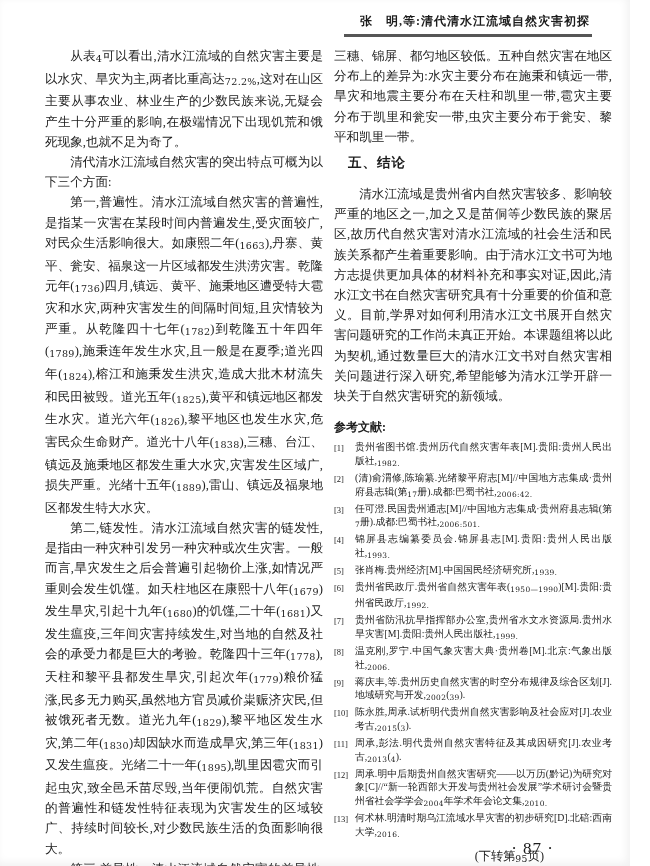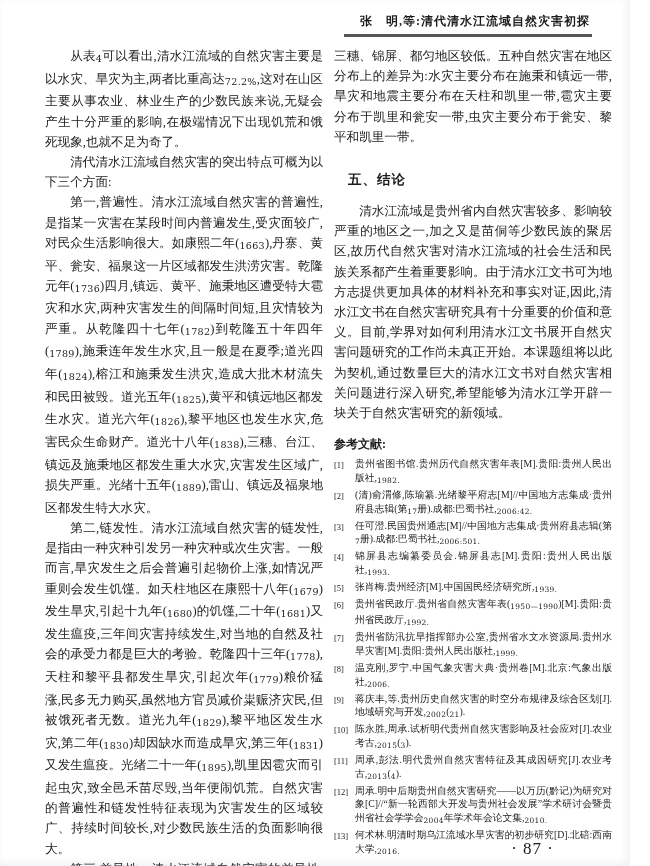--- a/index.html
+++ b/index.html
@@ -43,21 +43,21 @@
     margin: 0;
     font-size: 12.6px;
     line-height: 20.2px;
     text-align: justify;
     text-indent: 2em;
   }
   .no-indent { text-indent: 0; }
   .section-heading {
     font-size: 13.5px;
     font-weight: bold;
-    margin: 24px 0 12px 14px;
+    margin: 7px 0 12px 14px;
     letter-spacing: 1px;
   }
   .refs-heading {
     font-weight: bold;
     font-size: 12px;
     margin: 13px 0 4px 0;
   }
   .ref-item {
     display: flex;
     font-size: 9.8px;
@@ -149,21 +149,21 @@
         <div class="ref-item">
           <span class="ref-no">[7]</span>
           <span class="ref-text">贵州省防汛抗旱指挥部办公室,贵州省水文水资源局.贵州水旱灾害[M].贵阳:贵州人民出版社,<span class="num">1999.</span></span>
         </div>
         <div class="ref-item">
           <span class="ref-no">[8]</span>
           <span class="ref-text">温克刚,罗宁.中国气象灾害大典·贵州卷[M].北京:气象出版社,<span class="num">2006.</span></span>
         </div>
         <div class="ref-item">
           <span class="ref-no">[9]</span>
-          <span class="ref-text">蒋庆丰,等.贵州历史自然灾害的时空分布规律及综合区划[J].地域研究与开发,<span class="num">2002</span>(<span class="num">21</span>).</span>
+          <span class="ref-text">蒋庆丰,等.贵州历史自然灾害的时空分布规律及综合区划[J].地域研究与开发,<span class="num">2002</span>(<span class="num">39</span>).</span>
         </div>
         <div class="ref-item">
           <span class="ref-no">[10]</span>
           <span class="ref-text">陈永胜,周承.试析明代贵州自然灾害影响及社会应对[J].农业考古,<span class="num">2015</span>(<span class="num">3</span>).</span>
         </div>
         <div class="ref-item">
           <span class="ref-no">[11]</span>
           <span class="ref-text">周承,彭法.明代贵州自然灾害特征及其成因研究[J].农业考古,<span class="num">2013</span>(<span class="num">4</span>).</span>
         </div>
         <div class="ref-item">

